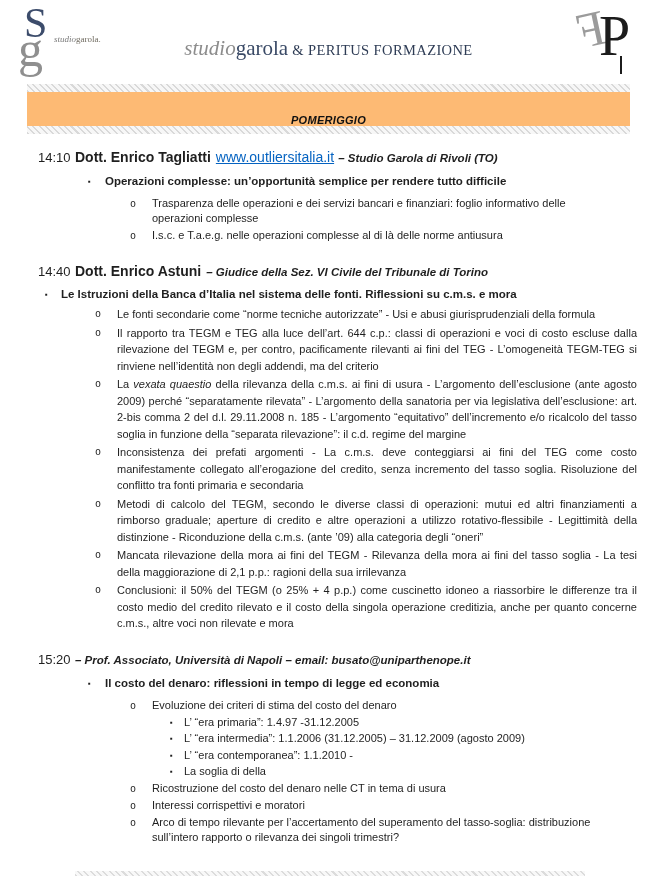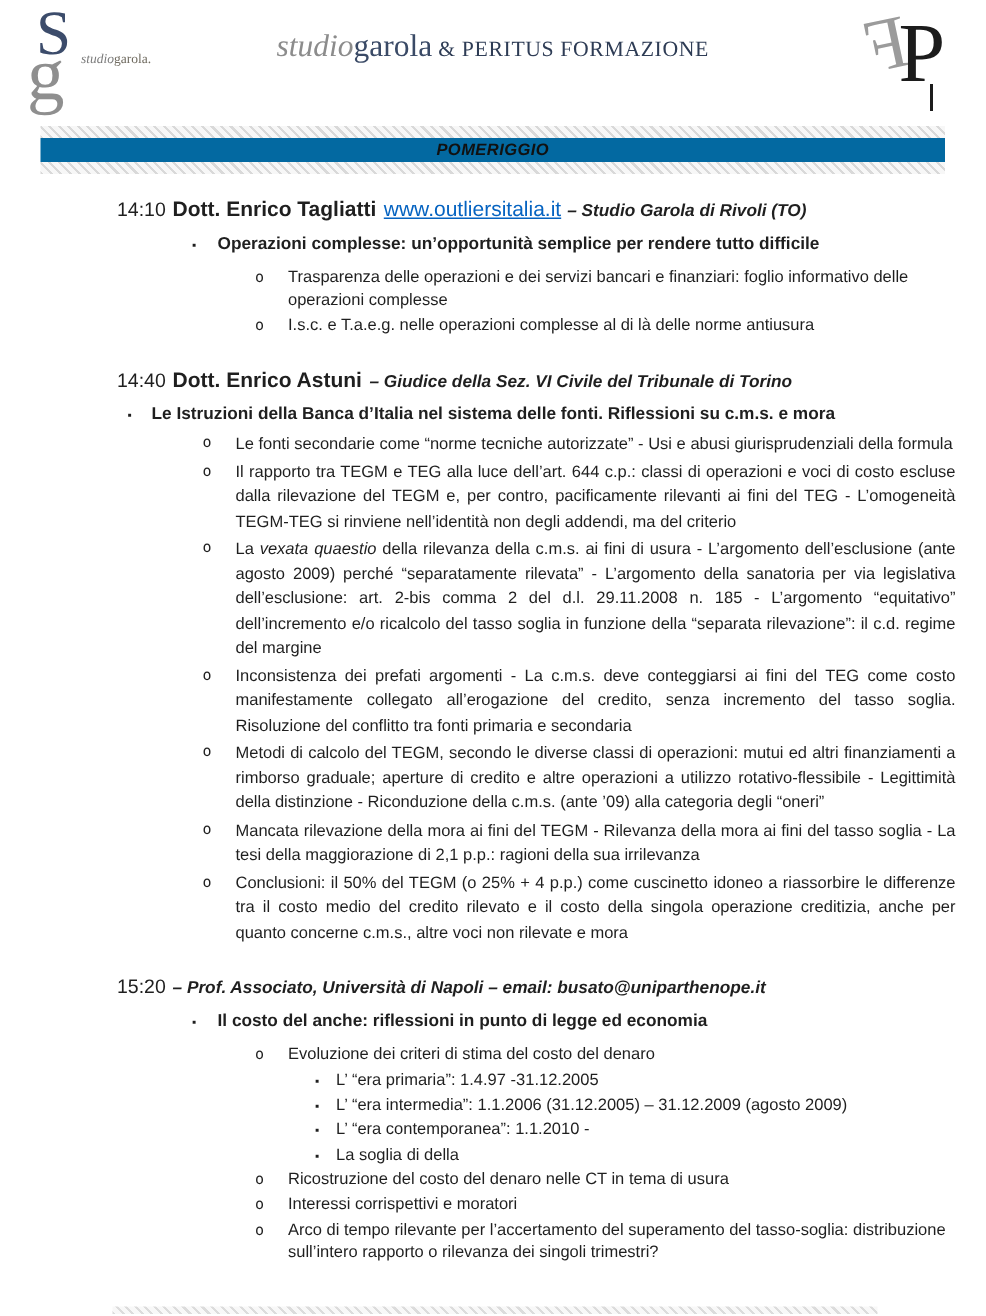--- a/index.html
+++ b/index.html
@@ -14,43 +14,43 @@
   header { position:relative; height:84px; }
   .logo-left { position:absolute; left:16px; top:4px; width:130px; height:78px; }
   .ll-S { position:absolute; left:8px; top:-2px; font-family:"Liberation Serif",serif;
           font-size:42px; line-height:1; color:#3c4c6b; }
   .ll-g { position:absolute; left:2px; top:20px; font-family:"Liberation Serif",serif;
           font-size:50px; line-height:1; color:#8f8f8f; }
   .ll-text { position:absolute; left:38px; top:30px; font-family:"Liberation Serif",serif;
           font-size:9px; color:#6f6a5f; white-space:nowrap; }
   .ll-text .it { font-style:italic; color:#7b7b7b; }
 
-  .title-wrap { position:absolute; left:110px; right:110px; top:18px; text-align:center;
+  .title-wrap { position:absolute; left:110px; right:110px; top:36px; text-align:center;
           font-family:"Liberation Serif",serif; white-space:nowrap; }
   .t-it  { font-style:italic; color:#8c8c8c; font-size:21px; }
   .t-nv  { color:#3a4a66; font-size:21px; }
   .t-amp { color:#2e3c55; font-size:14.5px; letter-spacing:.4px; }
 
   .logo-right { position:absolute; right:10px; top:2px; width:72px; height:80px; }
   .rl-f { position:absolute; left:2px; top:2px; font-family:"Liberation Serif",serif;
           font-size:50px; line-height:1; color:#9b9b9b; transform:scaleX(-1) rotate(12deg); }
   .rl-p { position:absolute; left:24px; top:6px; font-family:"Liberation Serif",serif;
           font-size:56px; line-height:1; color:#1c1c1c; }
   .rl-stem { position:absolute; left:45px; top:54px; width:2px; height:18px; background:#1c1c1c; }
 
   
   .band { margin:0 27px; }
   .hatch { height:8px;
     background:repeating-linear-gradient(45deg,#d9d9d9 0 1.5px,#f7f7f7 1.5px 4.5px); }
-  .band-mid { height:16px; background:#0369a1; display:flex; align-items:center; justify-content:center; }
+  .band-mid { height:34px; background:#fdba74; display:flex; align-items:flex-end; justify-content:center; }
   .band-label { font-size:11px; font-weight:bold; font-style:italic; color:#111; letter-spacing:.3px; }
 
   
   main { margin-top:15px; }
-  section { margin-bottom:20px;padding-left:40px; }
+  section { margin-bottom:20px; }
 
   .session-head { display:flex; align-items:baseline; margin-left:38px; margin-right:14px; }
   .time   { flex:none; width:37px; font-size:13px; }
   .speaker{ font-size:14px; font-weight:bold; margin-right:5px; white-space:nowrap; }
   .weblink{ font-size:14px; color:#0563C1; text-decoration:underline; margin-right:4px; white-space:nowrap; cursor:pointer; }
   .affil  { font-size:11.5px; font-weight:bold; font-style:italic; white-space:nowrap;text-align:right; }
 
   .row { display:flex; align-items:flex-start; }
   .m-sq { flex:none; font-size:8px; line-height:15px; }
   .m-o  { flex:none; font-size:10px; line-height:15px; font-family:"DejaVu Sans Mono",monospace; }
@@ -173,21 +173,21 @@
       </div>
     </section>
 
     <section class="s-a">
       <div class="session-head">
         <span class="time">15:20</span>
         <span class="affil">– Prof. Associato, Università di Napoli – email: busato@uniparthenope.it</span>
       </div>
       <div class="row l1">
         <span class="m-sq">▪</span>
-        <div class="l1-t">Il costo del anche: riflessioni in punto di legge ed economia</div>
+        <div class="l1-t">Il costo del denaro: riflessioni in tempo di legge ed economia</div>
       </div>
       <div class="row l2">
         <span class="m-o">o</span>
         <div class="l2-t">Evoluzione dei criteri di stima del costo del denaro</div>
       </div>
       <div class="row l3">
         <span class="m-sq">▪</span>
         <div class="l3-t">L’ “era primaria”: 1.4.97 -31.12.2005</div>
       </div>
       <div class="row l3">

